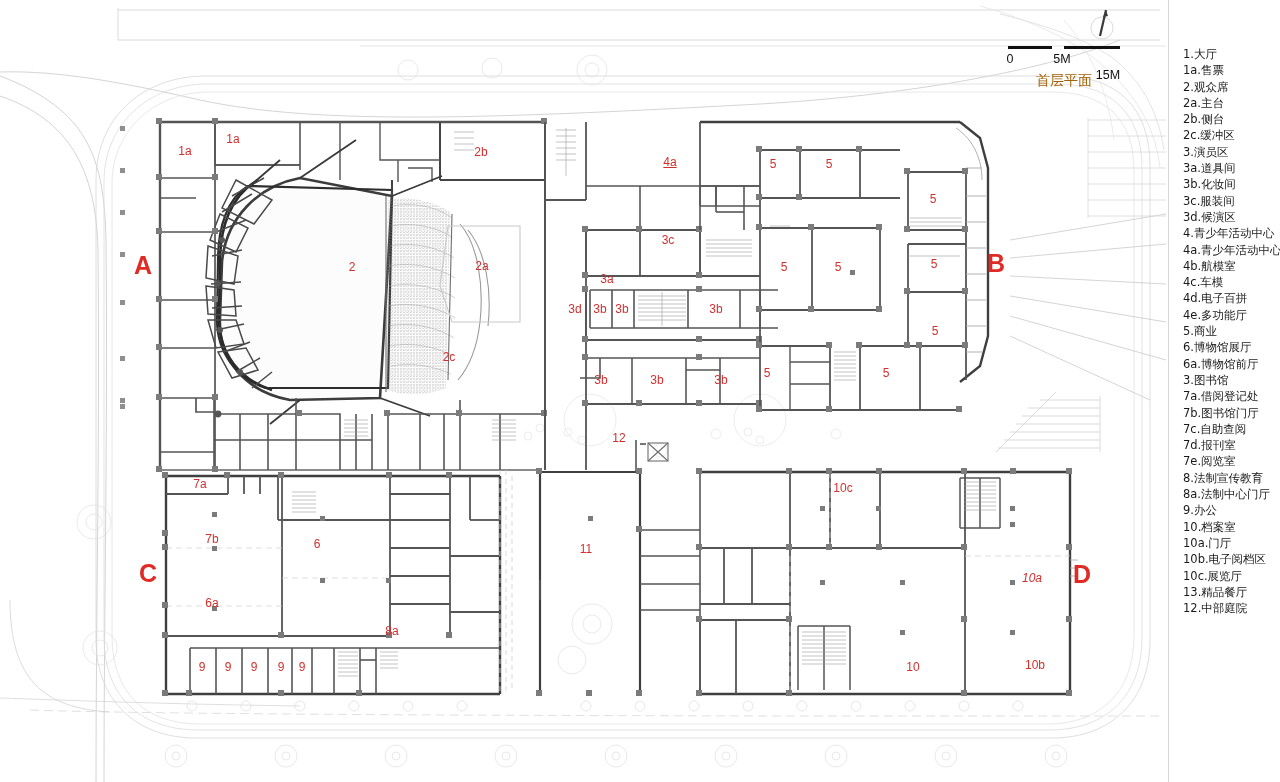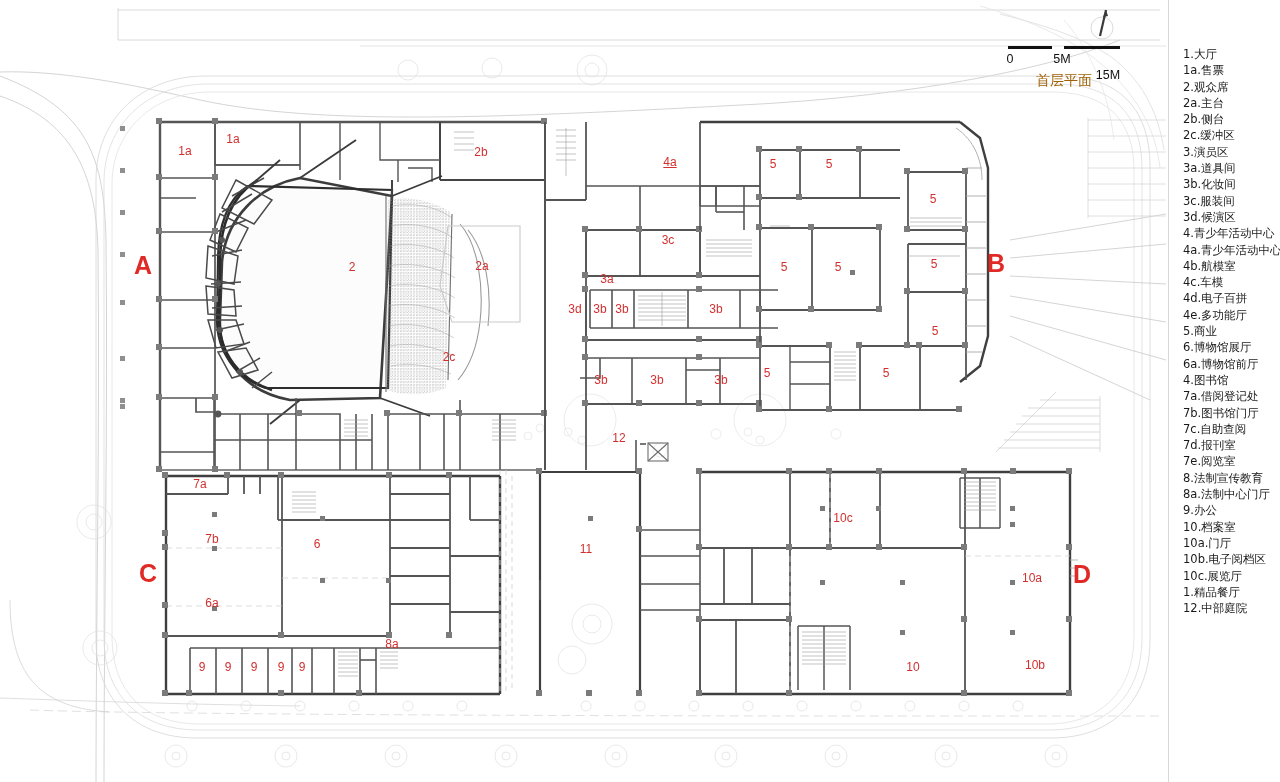--- a/index.html
+++ b/index.html
@@ -866,34 +866,34 @@
         <div class="li">3d.候演区</div>
         <div class="li">4.青少年活动中心</div>
         <div class="li">4a.青少年活动中心</div>
         <div class="li">4b.航模室</div>
         <div class="li">4c.车模</div>
         <div class="li">4d.电子百拼</div>
         <div class="li">4e.多功能厅</div>
         <div class="li">5.商业</div>
         <div class="li">6.博物馆展厅</div>
         <div class="li">6a.博物馆前厅</div>
-        <div class="li">4.图书馆</div>
+        <div class="li">3.图书馆</div>
         <div class="li">7a.借阅登记处</div>
         <div class="li">7b.图书馆门厅</div>
         <div class="li">7c.自助查阅</div>
         <div class="li">7d.报刊室</div>
         <div class="li">7e.阅览室</div>
         <div class="li">8.法制宣传教育</div>
         <div class="li">8a.法制中心门厅</div>
         <div class="li">9.办公</div>
         <div class="li">10.档案室</div>
         <div class="li">10a.门厅</div>
         <div class="li">10b.电子阅档区</div>
         <div class="li">10c.展览厅</div>
-        <div class="li">1.精品餐厅</div>
+        <div class="li">13.精品餐厅</div>
         <div class="li">12.中部庭院</div>
       </div>
   </div>
 
   <div id="labels">
       <div class="blab" style="left: 143px; top: 265px;">A</div>
       <div class="blab" style="left: 996px; top: 263px;">B</div>
       <div class="blab" style="left: 148px; top: 573px;">C</div>
       <div class="blab" style="left: 1082px; top: 574px;">D</div>
       <div class="rlab" style="left: 185px; top: 151px;">1a</div>
@@ -924,21 +924,21 @@
       <div class="rlab" style="left: 619px; top: 438px;">12</div>
       <div class="rlab" style="left: 200px; top: 484px;">7a</div>
       <div class="rlab" style="left: 212px; top: 539px;">7b</div>
       <div class="rlab" style="left: 317px; top: 544px;">6</div>
       <div class="rlab" style="left: 212px; top: 603px;">6a</div>
       <div class="rlab" style="left: 202px; top: 667px;">9</div>
       <div class="rlab" style="left: 228px; top: 667px;">9</div>
       <div class="rlab" style="left: 254px; top: 667px;">9</div>
       <div class="rlab" style="left: 281px; top: 667px;">9</div>
       <div class="rlab" style="left: 302px; top: 667px;">9</div>
-      <div class="rlab" style="left: 392px; top: 644px;">8a</div>
+      <div class="rlab" style="left: 392px; top: 631px;">8a</div>
       <div class="rlab" style="left: 586px; top: 549px;">11</div>
-      <div class="rlab" style="left: 843px; top: 518px;">10c</div>
-      <div class="rlab" style="left: 1032px; top: 578px;">10a</div>
+      <div class="rlab" style="left: 843px; top: 488px;">10c</div>
+      <div class="rlab" style="left: 1032px; top: 578px; font-style: italic;">10a</div>
       <div class="rlab" style="left: 913px; top: 667px;">10</div>
       <div class="rlab" style="left: 1035px; top: 665px;">10b</div>
     </div>
 
 </div>
 
 </body></html>

